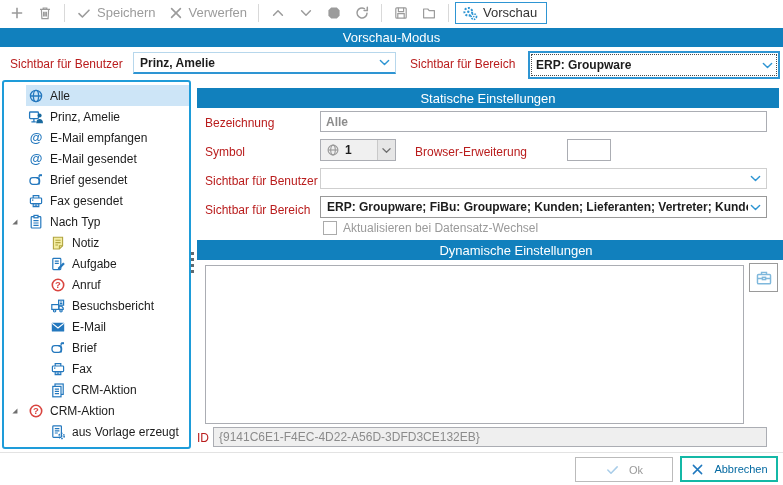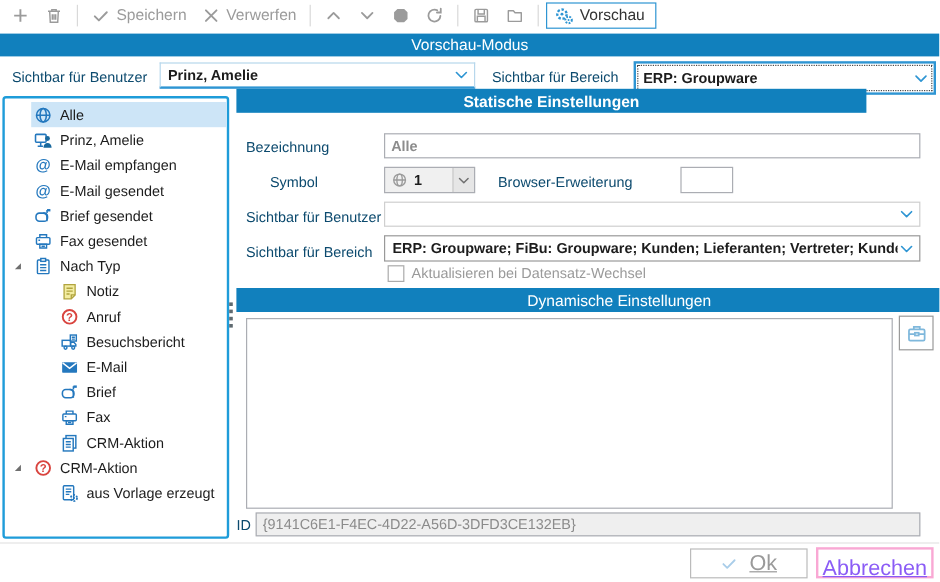--- a/index.html
+++ b/index.html
@@ -14,21 +14,21 @@
   .tbtn .tlabel{font-size:13px;color:#9b9b9b;}
   .tbtn.active{border:1px solid #2e95d3;color:#2e95d3;padding:2px 9px 2px 6px;}
   .tbtn.active .tlabel{color:#333;}
   .tsep{width:1px;height:18px;background:#d9d9d9;margin:0 4px;}
 
   
   .bluebar{background:#1180bd;color:#fff;display:flex;align-items:center;justify-content:center;
            font-size:13px;text-align:center;}
 
   
-  .flabel{color:#0c4a6e;font-size:12px;white-space:nowrap;}
+  .flabel{color:#b91c1c;font-size:12px;white-space:nowrap;}
   .combo{box-sizing:border-box;background:#fff;display:flex;align-items:center;padding:0 3px 0 6px;}
   .combo .cval{flex:1;font-weight:bold;color:#1c1c1c;white-space:nowrap;overflow:hidden;}
   .combo svg{flex:none;}
   .combo1{border:1px solid #b7d7ec;border-bottom:2px solid #2e95d3;}
   .combo2{border:2px solid #2e95d3;outline:1px dotted #4a4a4a;outline-offset:-4px;}
   .comboPlain{border:1px solid #cfcfcf;}
   .comboDark{border:1px solid #999;}
 
   
   .tree{left:2px;top:80px;width:189px;height:369px;border:2px solid #1e9cd9;border-radius:3px;
@@ -54,23 +54,23 @@
   .checklabel{color:#9a9a9a;}
   .bigarea{box-sizing:border-box;border:1px solid #abadb3;background:#fff;resize:none;font-family:"Liberation Sans",sans-serif;}
   .sqbtn{box-sizing:border-box;border:1px solid #9a9a9a;background:#fff;display:flex;align-items:center;justify-content:center;}
 
   
   .splitter{display:flex;flex-direction:column;gap:3px;align-items:center;}
   .splitter i{width:3px;height:3px;background:#5f6a70;display:block;}
 
   
   .footline{left:0;top:452px;width:783px;height:1px;background:#e3e3e3;}
-  .fbtn{box-sizing:border-box;display:flex;align-items:center;justify-content:center;gap:9px;background:#fff;font-size:18px;text-decoration:underline;}
+  .fbtn{box-sizing:border-box;display:flex;align-items:center;justify-content:center;gap:9px;background:#fff;font-size:11px;}
   .fbtn.ok{border:1px solid #bbb;color:#9a9a9a;}
-  .fbtn.cancel{border:2px solid #f9a8d4;color:#8b5cf6;flex-direction:column;}
+  .fbtn.cancel{border:2px solid #14b8a6;color:#0369a1;}
 </style>
 </head>
 <body>
 
 <svg width="0" height="0" style="position:absolute" aria-hidden="true">
   <defs>
     <symbol id="i-plus" viewBox="0 0 16 16">
         <path d="M2.8 8h10.4M8 2.8v10.4" fill="none" stroke="currentColor" stroke-width="1.6"></path>
       </symbol>
     <symbol id="i-trash" viewBox="0 0 16 16">
@@ -379,20 +379,30 @@
           <svg class="ticon" width="16" height="16">
             <use href="#i-note"></use>
           </svg>
           <span class="tname">Notiz</span>
         </div>
       </div>
     <div class="trow">
         <span class="tw2"></span>
         <span class="tw2"></span>
         <div class="tcontent">
+          <svg class="ticon" width="16" height="16" style="color:#2478be">
+            <use href="#i-task"></use>
+          </svg>
+          <span class="tname">Aufgabe</span>
+        </div>
+      </div>
+    <div class="trow">
+        <span class="tw2"></span>
+        <span class="tw2"></span>
+        <div class="tcontent">
           <svg class="ticon" width="16" height="16">
             <use href="#i-question"></use>
           </svg>
           <span class="tname">Anruf</span>
         </div>
       </div>
     <div class="trow">
         <span class="tw2"></span>
         <span class="tw2"></span>
         <div class="tcontent">
@@ -467,28 +477,28 @@
       </div>
   </div>
 
   <div class="abs splitter" style="left:191px;top:252px;">
     <i></i>
       <i></i>
       <i></i>
       <i></i>
   </div>
 
-  <div class="abs bluebar" style="left:197px;top:74px;width:525px;height:20px;font-weight:bold;">
+  <div class="abs bluebar" style="left:197px;top:88px;width:582px;height:20px;">
     <span>Statische Einstellungen</span>
   </div>
 
   <div class="abs flabel" style="left:205px;top:116px;">Bezeichnung</div>
   <input class="abs inp boldgray" style="left: 320px; top: 111px; width: 447px; height: 21px;" value="Alle">
 
-  <div class="abs flabel" style="left:205px;top:145px;margin-left:20px;">Symbol</div>
+  <div class="abs flabel" style="left:205px;top:145px;">Symbol</div>
   <div class="abs symbolcombo" style="left:320px;top:139px;width:76px;height:22px;">
     <svg width="14" height="14" style="color:#9a9a9a">
         <use href="#i-globe"></use>
       </svg>
     <span class="sval">1</span>
     <span class="schev">
         <svg width="13" height="13" style="color:#6f6f6f">
           <use href="#i-chevD"></use>
         </svg>
       </span>

